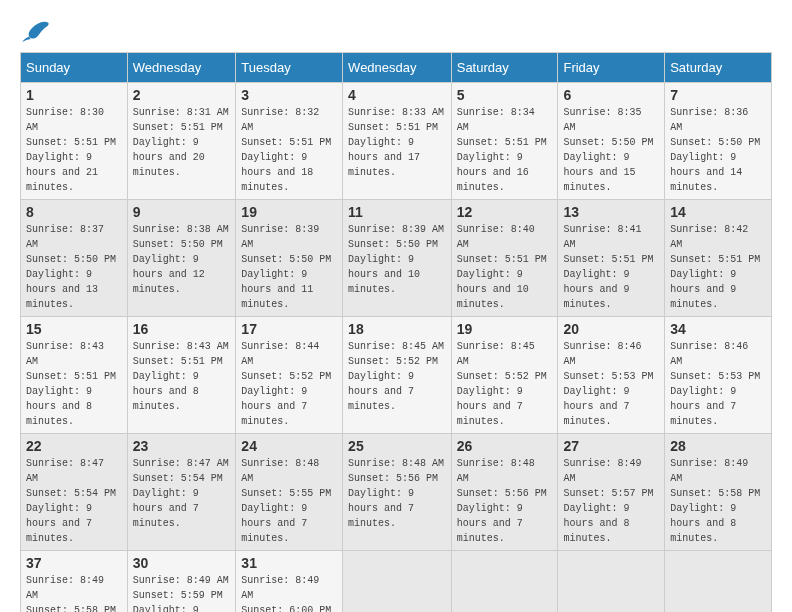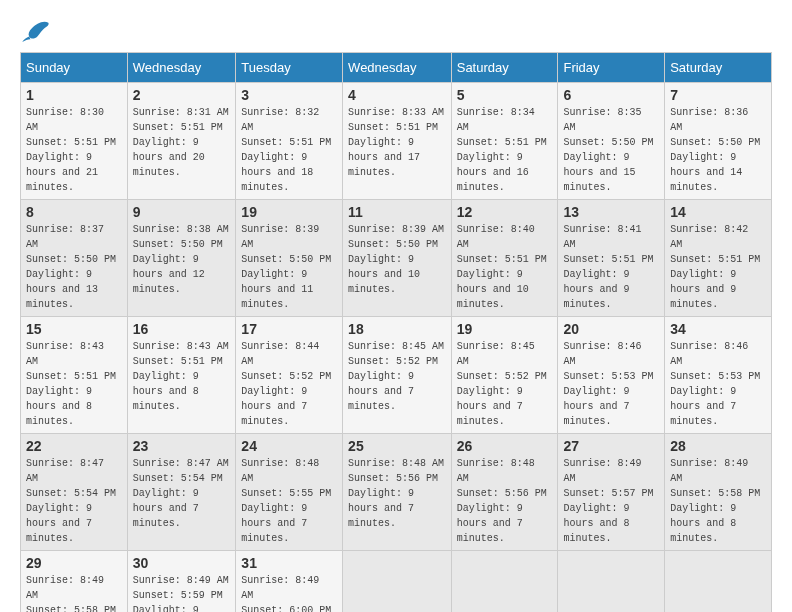--- a/index.html
+++ b/index.html
@@ -235,21 +235,21 @@
         <span class="day-number">27</span>
         <span class="day-info">Sunrise: 8:49 AM<br>Sunset: 5:57 PM<br>Daylight: 9 hours and 8 minutes.</span>
       </td>
         <td>
         <span class="day-number">28</span>
         <span class="day-info">Sunrise: 8:49 AM<br>Sunset: 5:58 PM<br>Daylight: 9 hours and 8 minutes.</span>
       </td>
       </tr>
       <tr>
         <td>
-        <span class="day-number">29</span>
+        <span class="day-number">37</span>
         <span class="day-info">Sunrise: 8:49 AM<br>Sunset: 5:58 PM<br>Daylight: 9 hours and 9 minutes.</span>
       </td>
         <td>
         <span class="day-number">30</span>
         <span class="day-info">Sunrise: 8:49 AM<br>Sunset: 5:59 PM<br>Daylight: 9 hours and 9 minutes.</span>
       </td>
         <td>
         <span class="day-number">31</span>
         <span class="day-info">Sunrise: 8:49 AM<br>Sunset: 6:00 PM<br>Daylight: 9 hours and 10 minutes.</span>
       </td>

